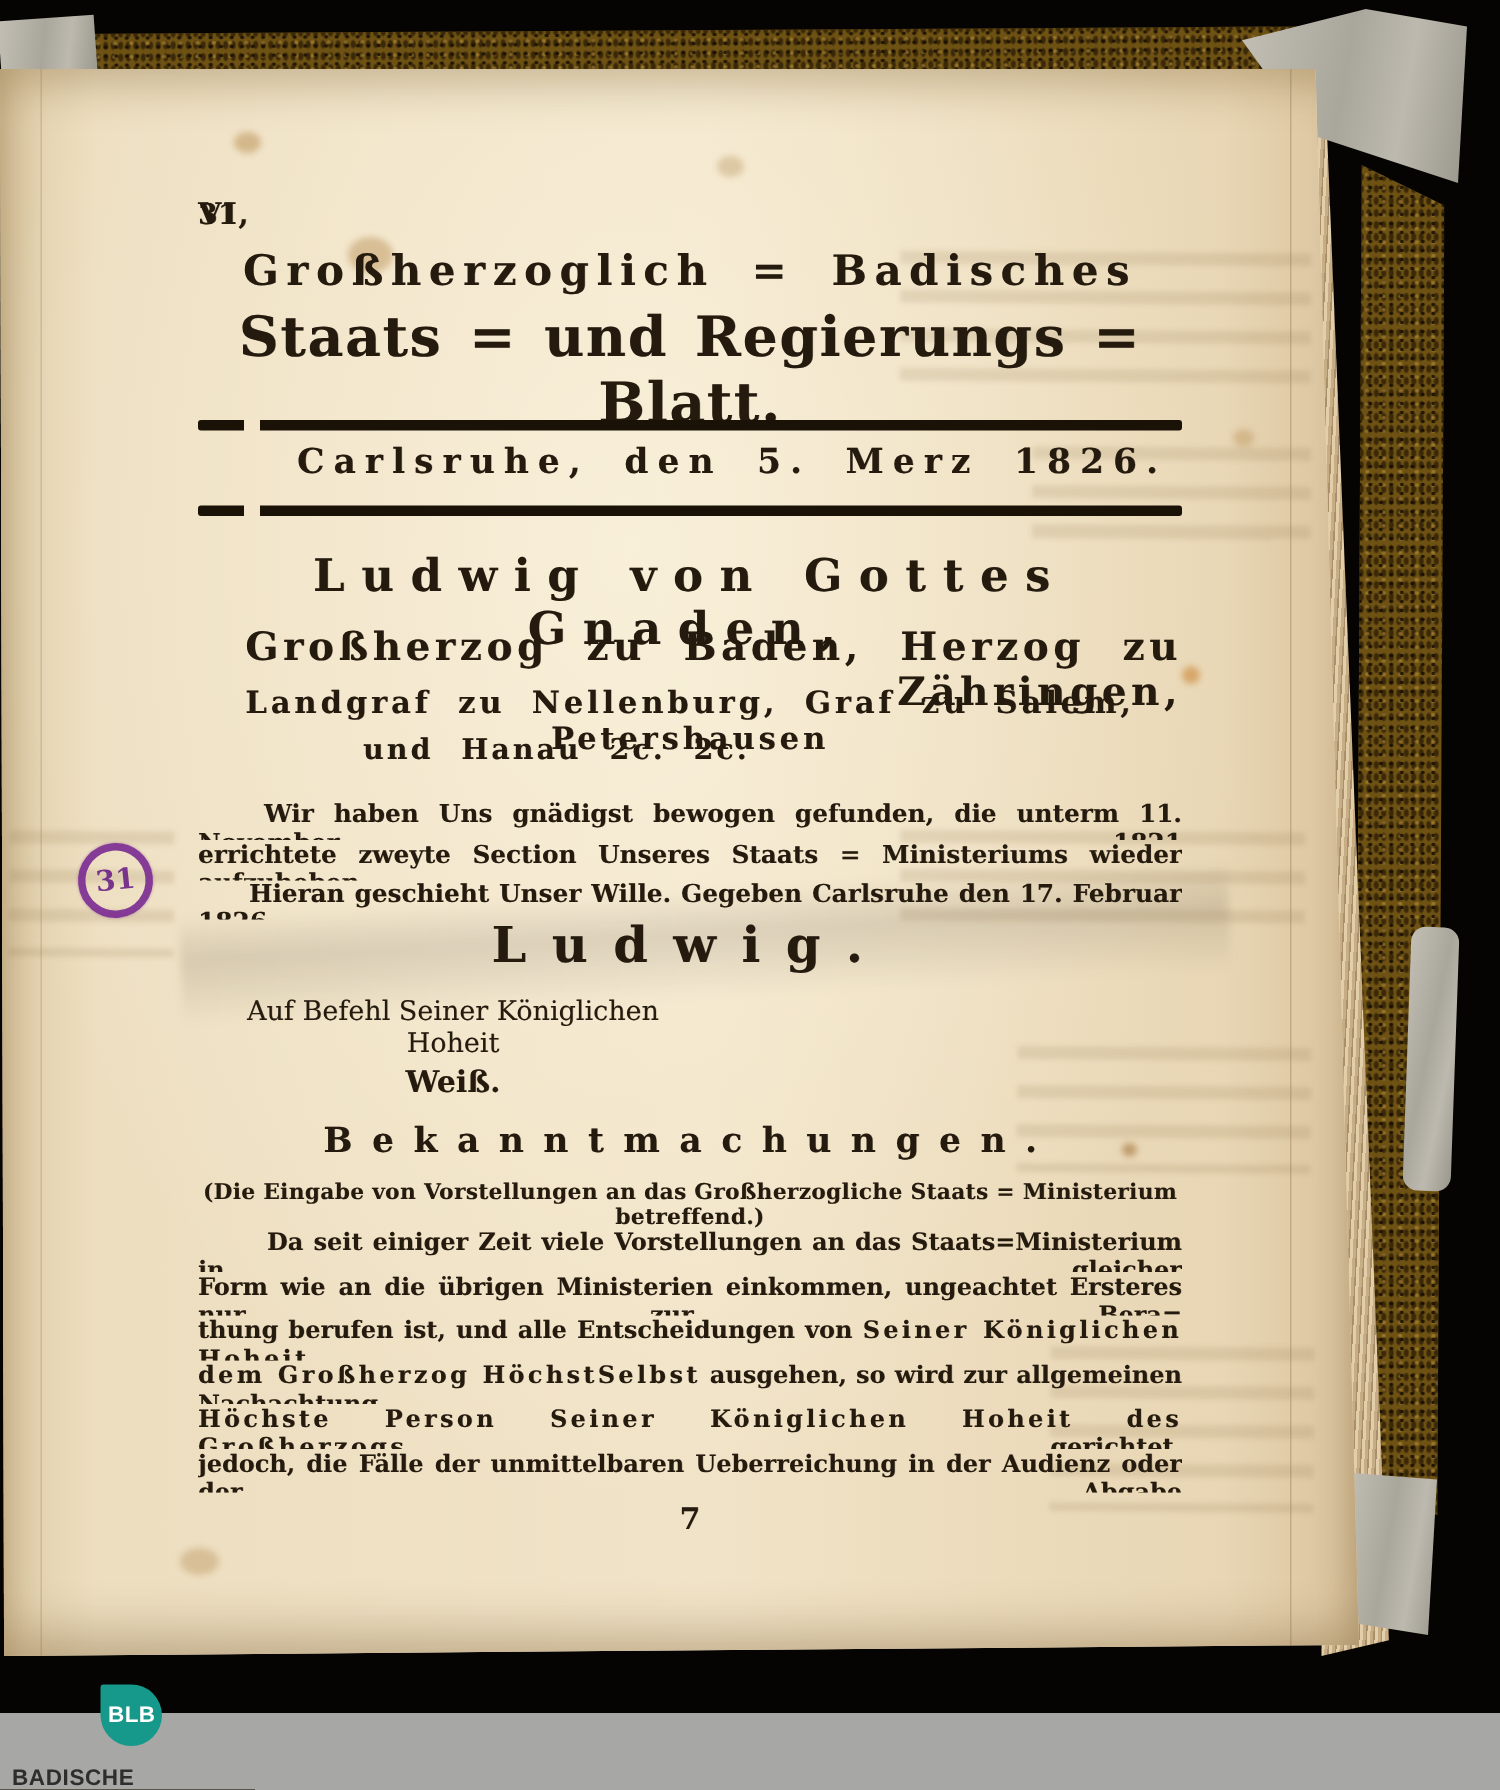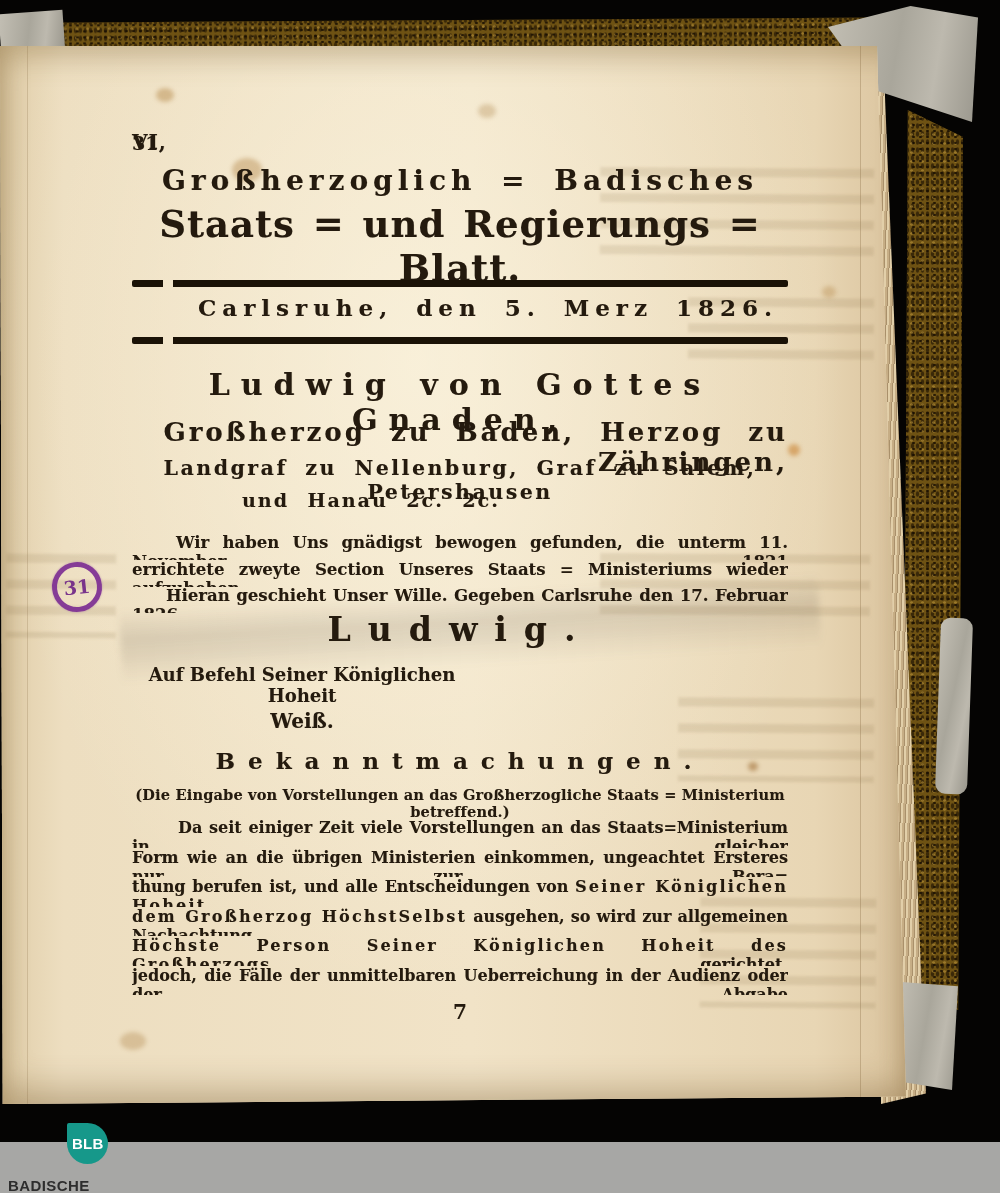--- a/index.html
+++ b/index.html
@@ -73,21 +73,21 @@
   #proc3{top:410px;font-size:20.5px;font-weight:bold;letter-spacing:2.5px;word-spacing:8px;}
   #proc4{top:443px;font-size:19px;font-weight:bold;letter-spacing:2px;word-spacing:10px;padding-left:110px;}
 
   .bodyline{font-size:16.5px;font-weight:bold;height:27px;overflow:hidden;
     text-align:justify;text-align-last:justify;}
   #decree1{top:487px;text-indent:44px;}
   #decree2{top:514px;text-align-last:left;}
   #decree3{top:540px;text-indent:34px;}
   #signature{top:564px;font-size:33px;font-weight:bold;letter-spacing:17px;padding-right:88px;}
   #byline{left:288px;top:618px;width:340px;text-align:center;}
-  #byline1{font-size:18px;font-weight:bold;text-align:center;}
+  #byline1{font-size:18px;font-weight:normal;text-align:center;}
   #byline2{font-size:20px;font-weight:bold;margin-top:3px;}
 
   #ann-heading{top:701px;font-size:23px;font-weight:bold;letter-spacing:13px;padding-right:40px;}
   #ann-subject{left:-24px;top:740px;width:704px;font-size:14.5px;font-weight:bold;letter-spacing:.2px;}
 
   #bodylines{top:772px;}
   .body-line{font-size:16px;font-weight:bold;height:29.5px;overflow:hidden;
     text-align:justify;text-align-last:justify;color:#241a0e;
     text-shadow:.3px .3px 0 rgba(40,28,12,.35);}
   .body-line.indent{text-indent:46px;}

